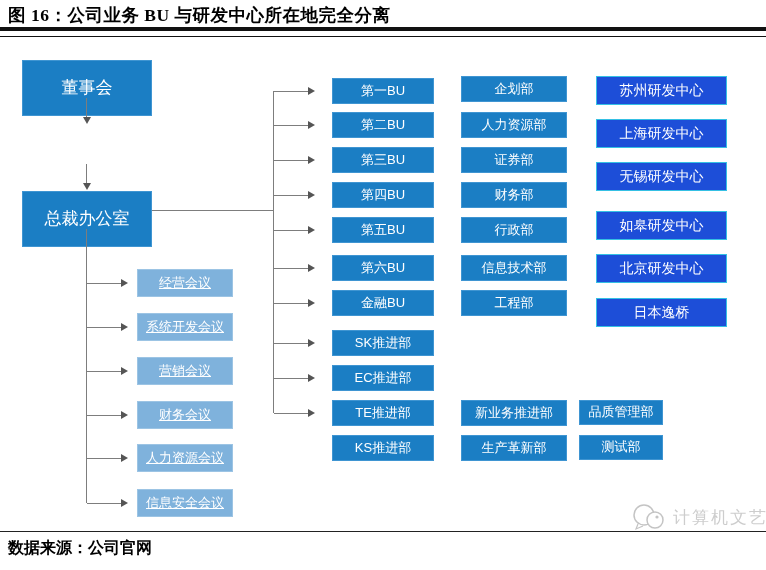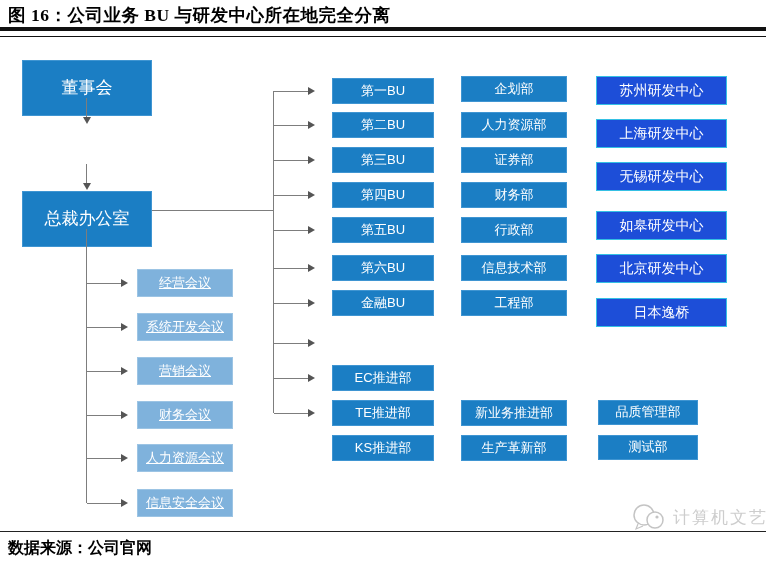--- a/index.html
+++ b/index.html
@@ -27,21 +27,21 @@
     box-sizing:border-box;
   }
   .dark{background:#1b7ec4;border:1px solid #3f95d2;}
   .light{background:#7fb2dc;border:1px solid #9cc4e4;text-decoration:underline;}
   .cyan{background:#1d4ed8;border:1px solid #35c0e4;}
   .exec{left:22px;width:130px;height:56px;font-size:17px;}
   .bu{left:332px;width:102px;height:26px;font-size:13px;}
   .dept{left:461px;width:106px;height:26px;font-size:13px;}
   .meet{left:137px;width:96px;height:28px;font-size:13px;}
   .rnd{left:596px;width:131px;height:29px;font-size:14px;}
-  .qual{left:598px;width:100px;height:25px;font-size:13px;}
+  .qual{left:579px;width:84px;height:25px;font-size:13px;}
   .hline,.vline{position:absolute;background:#7d7d7d;}
   .hline{height:1px;}
   .vline{width:1px;}
   .tri-right{
     position:absolute;width:0;height:0;
     border-left:7px solid #555;border-top:4px solid transparent;border-bottom:4px solid transparent;
   }
   .tri-down{
     position:absolute;width:0;height:0;
     border-top:7px solid #555;border-left:4px solid transparent;border-right:4px solid transparent;
@@ -115,20 +115,21 @@
   <div class="hline" style="left:274px;top:413px;width:34px"></div>
   <div class="tri-right" style="left:308px;top:409px"></div>
 
   <div class="box dark bu" style="top:78px">第一BU</div>
   <div class="box dark bu" style="top:112px">第二BU</div>
   <div class="box dark bu" style="top:147px">第三BU</div>
   <div class="box dark bu" style="top:182px">第四BU</div>
   <div class="box dark bu" style="top:217px">第五BU</div>
   <div class="box dark bu" style="top:255px">第六BU</div>
   <div class="box dark bu" style="top:290px">金融BU</div>
+  <div class="box dark bu" style="top:330px">SK推进部</div>
   <div class="box dark bu" style="top:365px">EC推进部</div>
   <div class="box dark bu" style="top:400px">TE推进部</div>
   <div class="box dark bu" style="top:435px">KS推进部</div>
 
   <div class="box dark dept" style="top:76px">企划部</div>
   <div class="box dark dept" style="top:112px">人力资源部</div>
   <div class="box dark dept" style="top:147px">证券部</div>
   <div class="box dark dept" style="top:182px">财务部</div>
   <div class="box dark dept" style="top:217px">行政部</div>
   <div class="box dark dept" style="top:255px">信息技术部</div>

